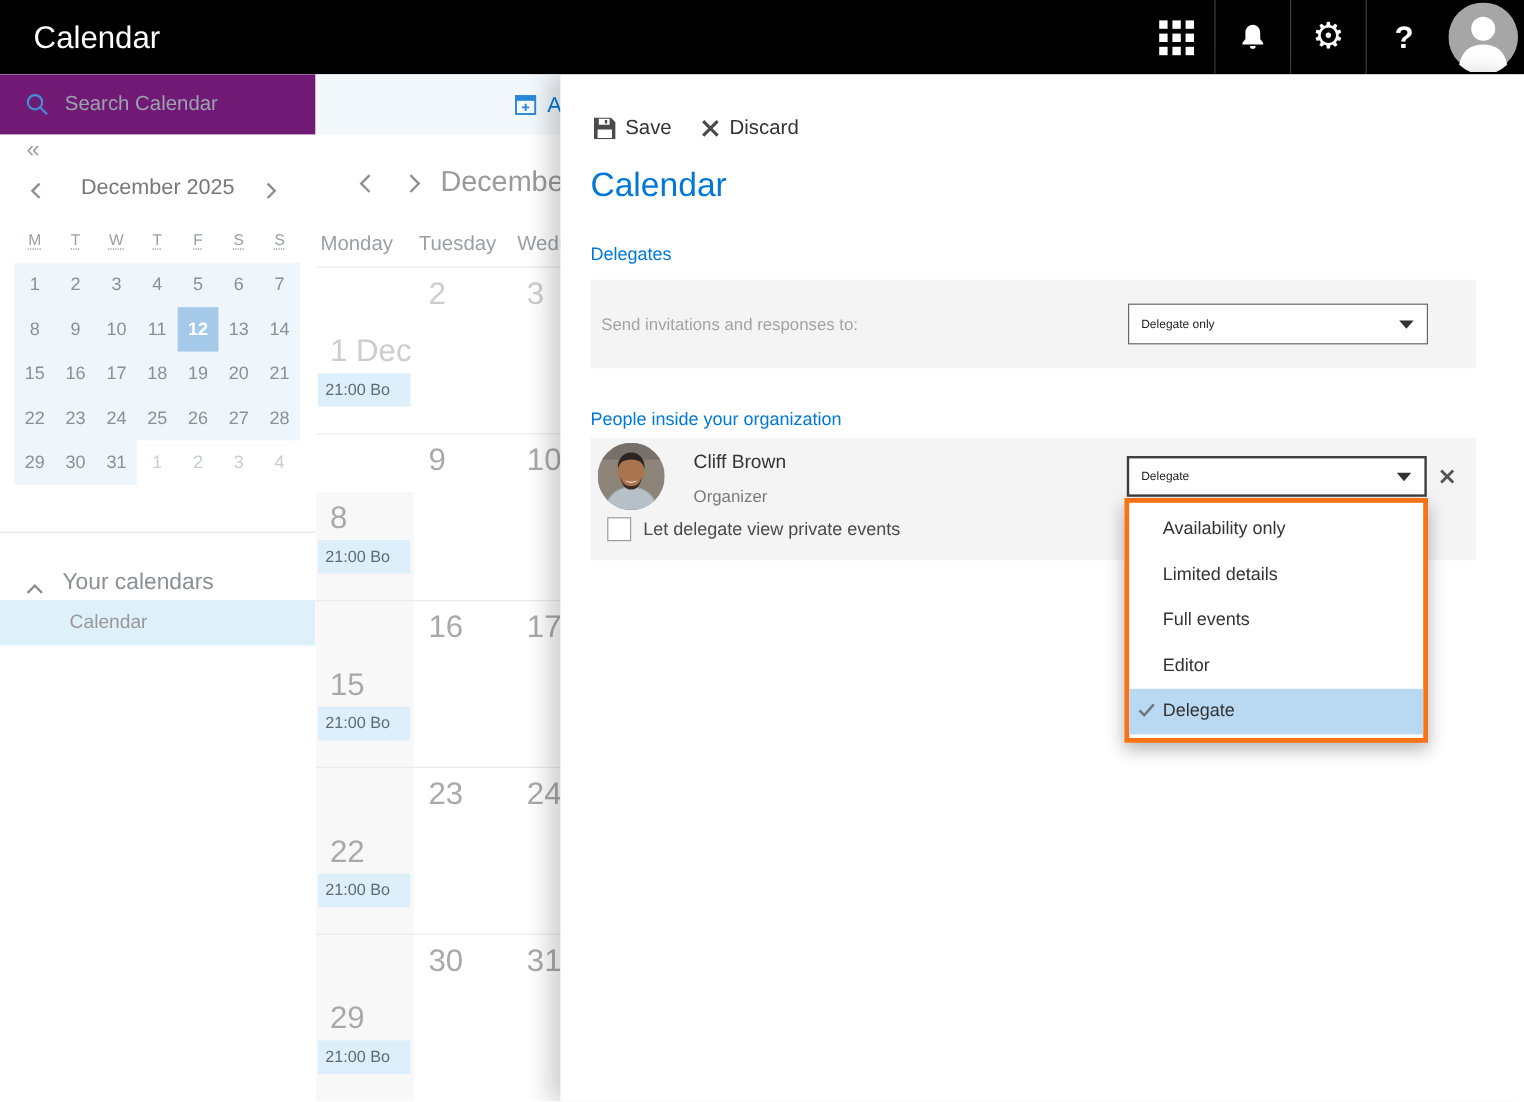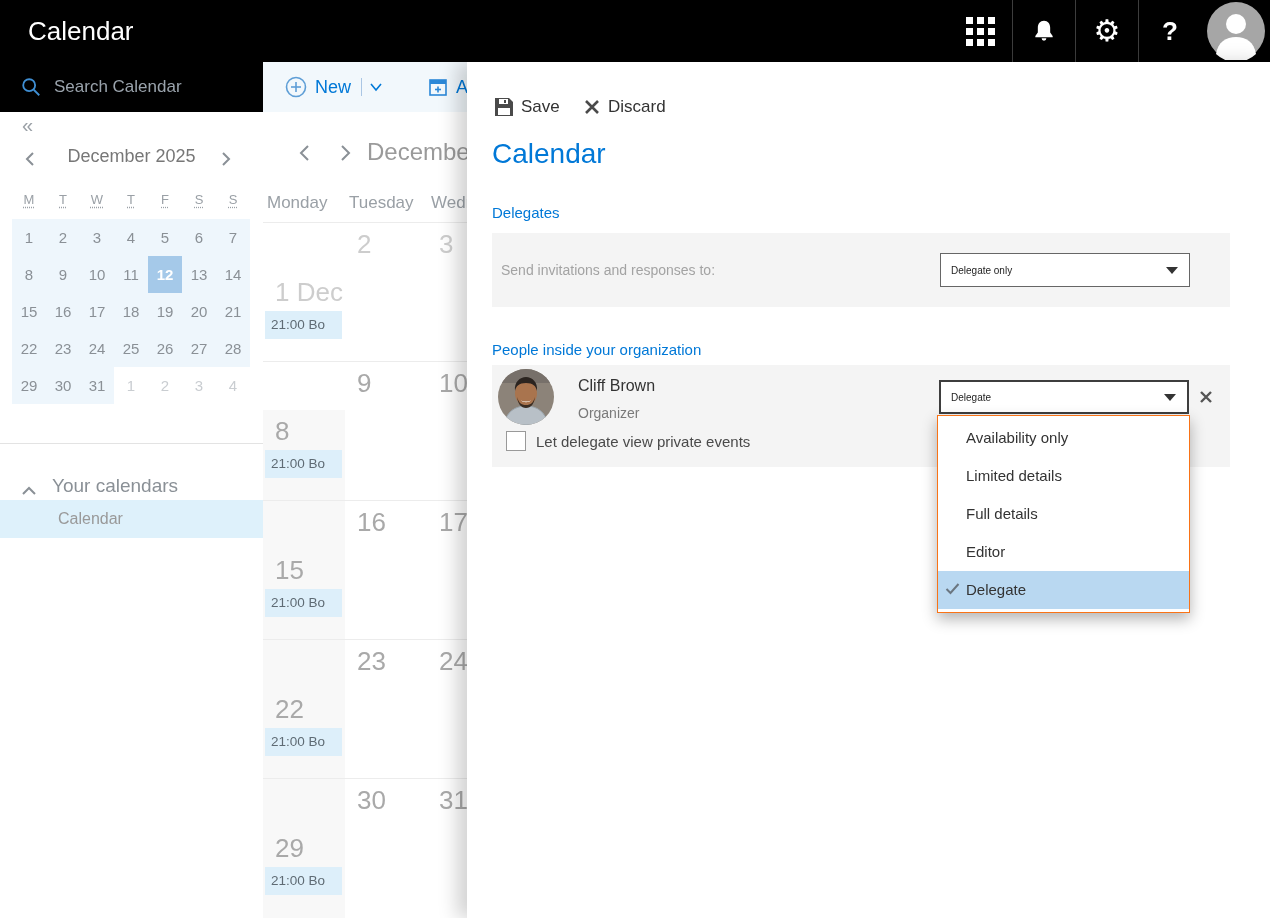--- a/index.html
+++ b/index.html
@@ -13,21 +13,21 @@
   .tb-cell { width:63px; height:62px; display:flex; align-items:center; justify-content:center; border-left:1px solid #3d3d3d; cursor:pointer; }
   .tb-cell:first-child { border-left:none; }
   .grid9 { display:grid; grid-template-columns:repeat(3,7px); grid-template-rows:repeat(3,7px); gap:4px; }
   .grid9 span { background:#fff; display:block; }
   .gear-glyph { color:#fff; font-size:30px; line-height:1; font-family:"DejaVu Sans",sans-serif; }
   .help-glyph { color:#fff; font-size:26px; font-weight:bold; }
   .tb-avatar { width:69px; height:62px; display:flex; align-items:center; justify-content:center; }
 
   
   .sidebar { position:absolute; left:0; top:62px; width:263px; height:856px; background:#fff; }
-  .search-row { position:absolute; left:0; top:0; width:263px; height:50px; background:#000000; display:flex; align-items:center; cursor:text; }
+  .search-row { position:absolute; left:0; top:0; width:263px; height:50px; background:#701a75; display:flex; align-items:center; cursor:text; }
   .search-row svg { margin-left:20px; }
   .search-ph { margin-left:12px; color:#9aa3ac; font-size:17px; }
   .collapse { position:absolute; left:22px; top:52px; font-size:20px; color:#9aa0a6; cursor:pointer; }
   .mc-nav-prev, .mc-nav-next { position:absolute; top:88px; cursor:pointer; }
   .mc-nav-prev { left:22px; } .mc-nav-next { left:218px; }
   .mc-title { position:absolute; left:40px; right:40px; top:84px; text-align:center; font-size:18px; color:#777; }
   .mc-head { position:absolute; left:12px; top:130px; width:238px; display:grid; grid-template-columns:repeat(7,34px); }
   .mc-head span { text-align:center; font-size:13px; color:#9aa0a6; text-decoration:underline dotted; text-underline-offset:3px; }
   .mc-bg1 { position:absolute; left:12px; top:157px; width:238px; height:148px; background:#eef6fc; }
   .mc-bg2 { position:absolute; left:12px; top:305px; width:102px; height:37px; background:#eef6fc; }
@@ -80,21 +80,21 @@
   .ddl .arrow { position:absolute; right:11px; top:50%; margin-top:-3px; width:0; height:0; border-left:6px solid transparent; border-right:6px solid transparent; border-top:7px solid #333; }
   .ddl1 { left:448px; top:20px; width:250px; height:34px; border:1px solid #666; }
   .gb2 { top:303px; height:102px; }
   .person-avatar { position:absolute; left:6px; top:4px; width:56px; height:56px; border-radius:50%; overflow:hidden; }
   .person-name { position:absolute; left:86px; top:12px; font-size:16px; color:#333; }
   .person-role { position:absolute; left:86px; top:40px; font-size:14px; color:#7a7a7a; }
   .cb { position:absolute; left:14px; top:66px; width:20px; height:20px; background:#fff; border:1px solid #999; cursor:pointer; }
   .cb-label { position:absolute; left:44px; top:68px; font-size:15px; color:#4a4a4a; }
   .ddl2 { left:472px; top:318px; width:250px; height:34px; border:2px solid #3e3e3e; z-index:5; }
   .remove-x { position:absolute; left:729px; top:325px; width:20px; height:20px; display:flex; align-items:center; justify-content:center; cursor:pointer; z-index:5; }
-  .menu { position:absolute; left:470px; top:353px; width:253px; background:#fff; border:1px solid #f97316; box-shadow:0 6px 14px rgba(0,0,0,0.3); padding:3px 0; z-index:6; }
+  .menu { position:absolute; left:470px; top:353px; width:253px; background:#fff; border:4px solid #f97316; box-shadow:0 6px 14px rgba(0,0,0,0.3); padding:3px 0; z-index:6; }
   .menu-item { position:relative; height:38px; line-height:38px; padding-left:28px; font-size:15px; color:#333; cursor:pointer; white-space:nowrap; }
   .menu-item.selected { background:#b9d8f1; }
   .menu-item .check { position:absolute; left:7px; top:11px; }
 </style>
 </head>
 <body>
 
 <div id="app">
 
   <div class="topbar">
@@ -217,32 +217,20 @@
       <span class="your-cals-label">Your calendars</span>
     </div>
 
     <div class="cal-item">
       <span>Calendar</span>
     </div>
   </div>
 
   <div class="middle">
     <div class="mid-toolbar">
-      <div class="new-btn">
-        <svg width="22" height="22" viewBox="0 0 22 22">
-            <circle cx="11" cy="11" r="9.5" fill="none" stroke="#5e9ed6" stroke-width="1.6"></circle>
-            <line x1="11" y1="6" x2="11" y2="16" stroke="#5e9ed6" stroke-width="1.6"></line>
-            <line x1="6" y1="11" x2="16" y2="11" stroke="#5e9ed6" stroke-width="1.6"></line>
-          </svg>
-        <span class="lbl">New</span>
-        <span class="new-div"></span>
-        <svg width="14" height="10" viewBox="0 0 14 10">
-            <polyline points="2,2 7,8 12,2" fill="none" stroke="#0078d7" stroke-width="1.6"></polyline>
-          </svg>
-      </div>
       <div class="addcal-btn">
         <svg width="20" height="20" viewBox="0 0 20 20">
             <rect x="2" y="3" width="16" height="15" fill="none" stroke="#2b88d8" stroke-width="1.6"></rect>
             <rect x="2" y="3" width="16" height="4" fill="#2b88d8"></rect>
             <line x1="10" y1="9.5" x2="10" y2="15.5" stroke="#2b88d8" stroke-width="1.6"></line>
             <line x1="7" y1="12.5" x2="13" y2="12.5" stroke="#2b88d8" stroke-width="1.6"></line>
           </svg>
         <span class="lbl">Add calendar</span>
       </div>
     </div>
@@ -384,21 +372,21 @@
 
     <div class="remove-x">
       <svg width="14" height="14" viewBox="0 0 14 14">
           <path d="M2 2 L12 12 M12 2 L2 12" stroke="#555" stroke-width="2.4"></path>
         </svg>
     </div>
 
     <div class="menu">
       <div class="menu-item">Availability only</div>
       <div class="menu-item">Limited details</div>
-      <div class="menu-item">Full details</div>
+      <div class="menu-item">Full events</div>
       <div class="menu-item">Editor</div>
       <div class="menu-item selected">
         <svg class="check" width="15" height="13" viewBox="0 0 15 13">
             <polyline points="1.5,7 5.5,11 13.5,2" fill="none" stroke="#6b7680" stroke-width="2"></polyline>
           </svg>
         <span>Delegate</span>
       </div>
     </div>
   </div>
 

